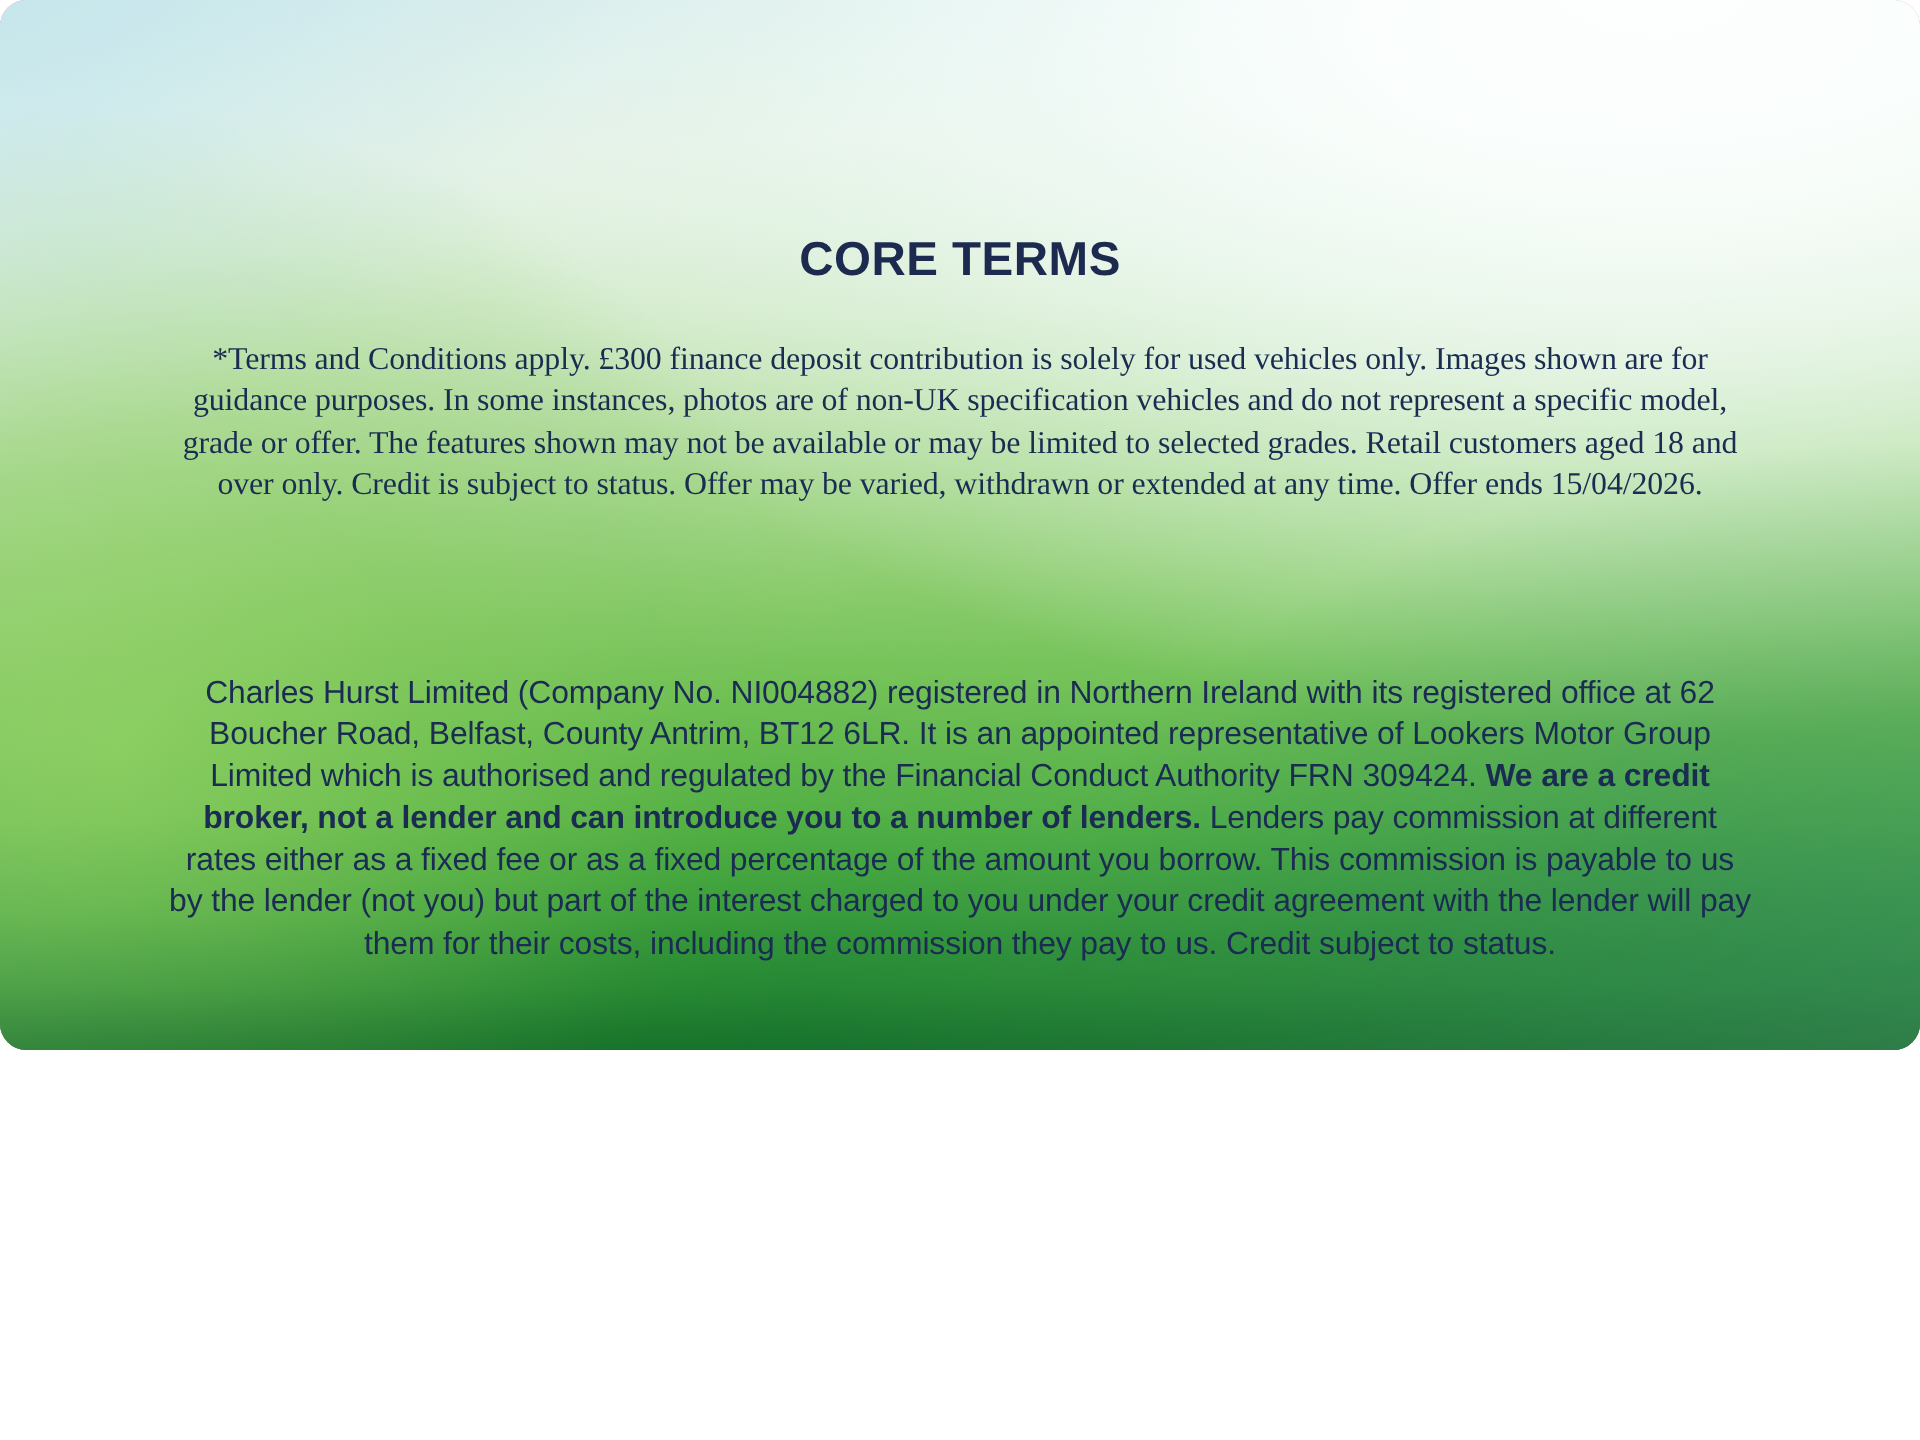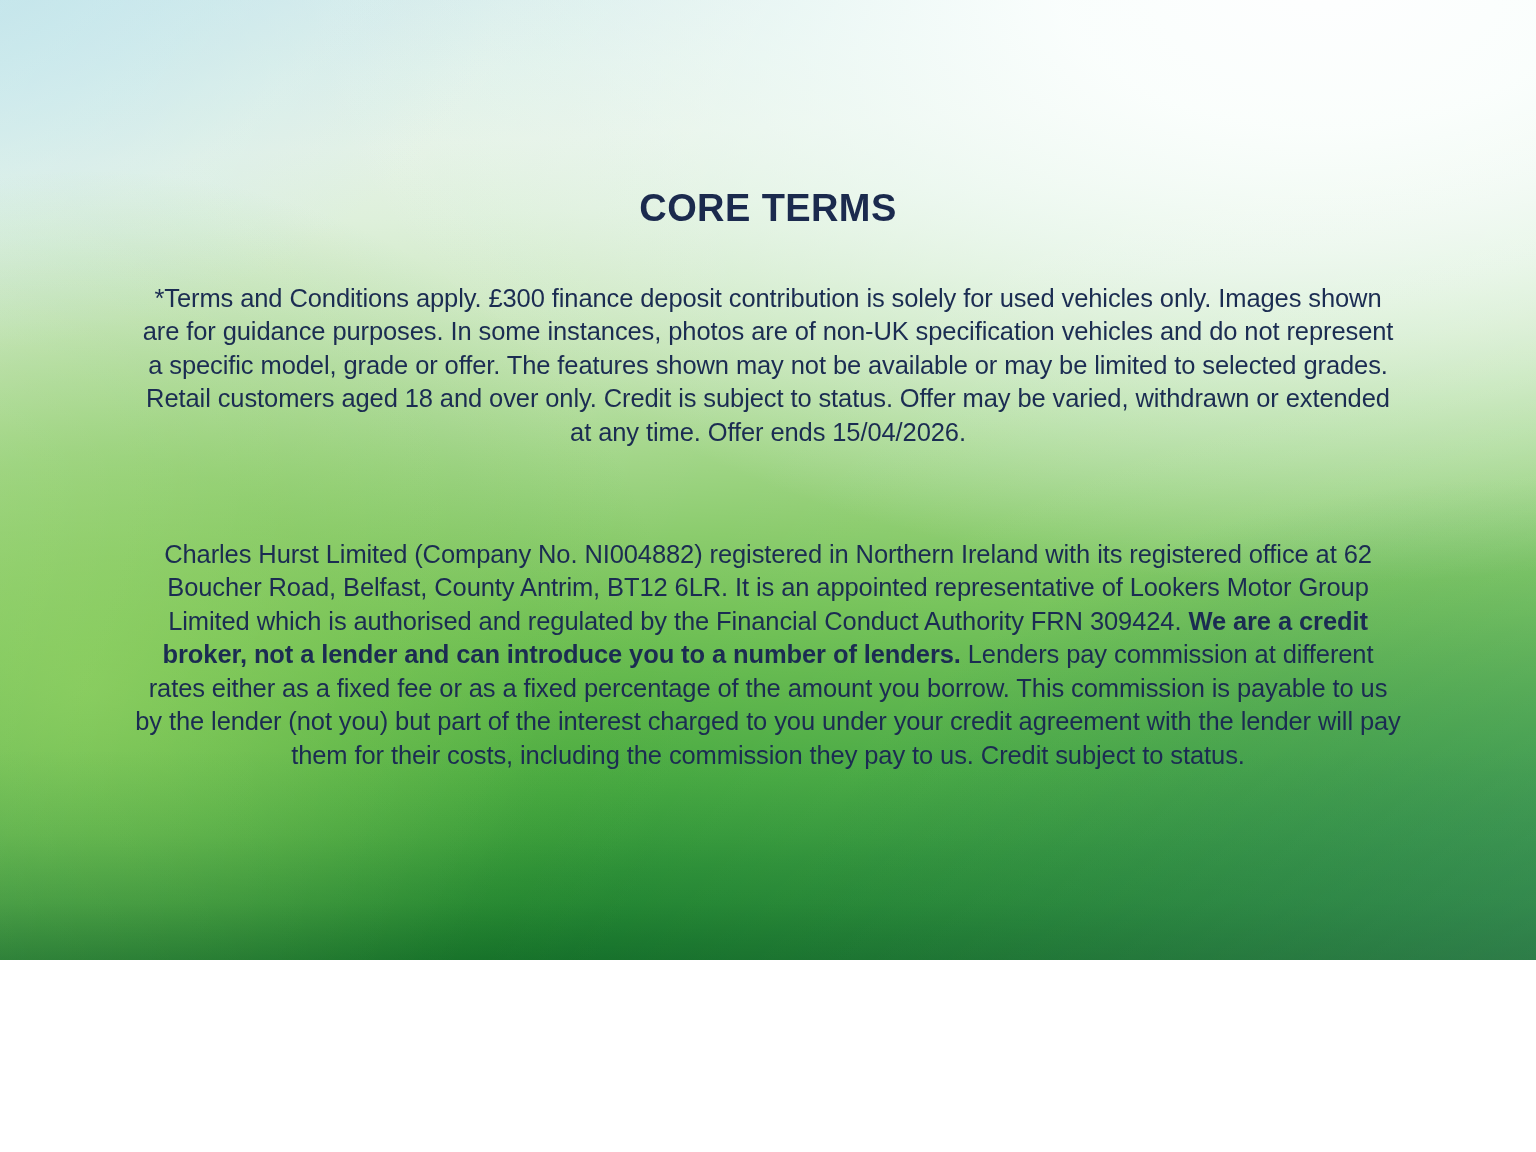--- a/index.html
+++ b/index.html
@@ -9,23 +9,24 @@
   body {
     width: 1536px;
     height: 1152px;
     overflow: hidden;
     font-family: "DejaVu Sans", sans-serif;
   }
 
   #slide {
     position: relative;
     width: 1536px;
-    height: 960px;
+    height: 840px;
     overflow: hidden;
     background: #ec4899;
+    border-radius: 21px;
   }
 
   
   .bg-layer {
     position: absolute;
     inset: 0;
     pointer-events: none;
   }
   .bg-base {
     background: linear-gradient(
@@ -136,21 +137,21 @@
     position: absolute;
     left: 135px;
     width: 1266px;
     color: #1b2c52;
     font-size: 25.5px;
     line-height: 33.5px;
     font-family: "Liberation Sans", sans-serif;
     text-align: center;
     letter-spacing: -0.1px;
   }
-  #terms-paragraph { top: 256px; }
+  #terms-paragraph { top: 244px; font-family: Liberation Serif, serif; }
   #broker-paragraph { top: 512px; }
 
   .bold-run {
     font-weight: bold;
   }
 </style>
 </head>
 <body>
 
 <div id="slide">

